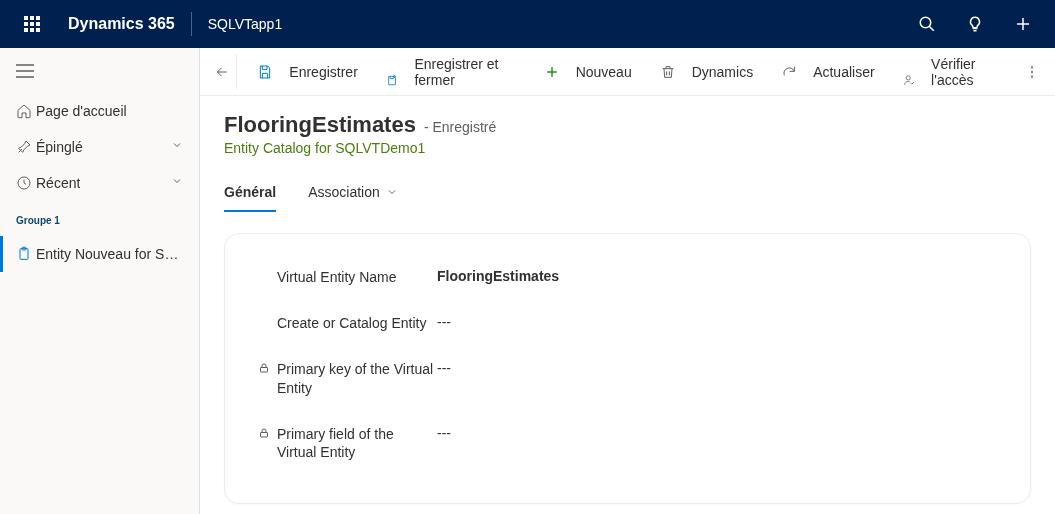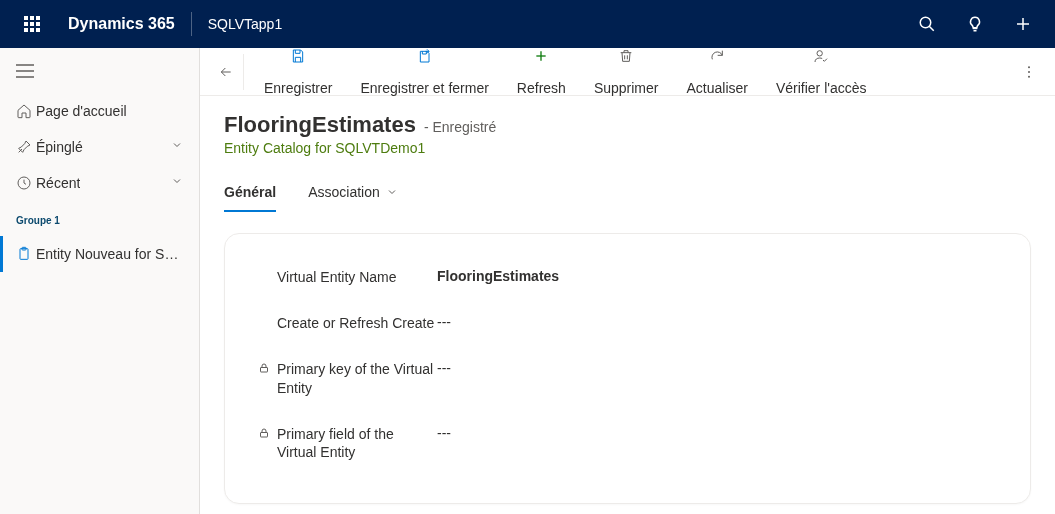--- a/index.html
+++ b/index.html
@@ -25,21 +25,21 @@
   .nav-item .chev { margin-left: auto; }
   .nav-group-title { padding: 14px 16px 10px; font-size: 10px; font-weight: 600; color: #0c4a6e; }
   .nav-item.active { border-left: 3px solid #0078d4; padding-left: 13px; font-weight: 400; }
   .nav-icon { width: 16px; height: 16px; flex-shrink: 0; }
   .nav-label { white-space: nowrap; overflow: hidden; text-overflow: ellipsis; }
   
   .main { flex: 1; display: flex; flex-direction: column; background: #fff; overflow: hidden; }
   
   .cmdbar { height: 48px; display: flex; align-items: center; padding: 0 8px; gap: 4px; border-bottom: 1px solid #edebe9; }
   .cmd-back { width: 36px; height: 36px; display: flex; align-items: center; justify-content: center; cursor: pointer; border-right: 1px solid #edebe9; margin-right: 4px; }
-  .cmd-btn { display: flex; align-items: center; gap: 16px; padding: 8px 12px; cursor: pointer; border-radius: 2px; font-size: 14px; flex-direction: column; }
+  .cmd-btn { display: flex; align-items: flex-end; gap: 16px; padding: 8px 12px; cursor: pointer; border-radius: 2px; font-size: 14px; }
   .cmd-btn svg { width: 16px; height: 16px; }
   .cmd-overflow { margin-left: auto; width: 36px; height: 36px; display: flex; align-items: center; justify-content: center; cursor: pointer; }
   
   .page { padding: 16px 24px; flex: 1; overflow: auto; }
   .page-title-row { display: flex; align-items: baseline; gap: 8px; }
   .page-title { font-size: 22px; font-weight: 600; }
   .page-status { font-size: 14px; color: #605e5c; }
   .page-subtitle { font-size: 14px; color: #4d7c0f; margin-top: 2px; }
   
   .tabs { display: flex; gap: 32px; margin-top: 20px; border-bottom: 1px solid transparent; }
@@ -159,27 +159,27 @@
             <path d="M8 5v4h6V5"></path>
             <path d="M15 2l3 3-3 3M18 5h-5"></path>
           </svg>
         <span>Enregistrer et fermer</span>
       </div>
       <div class="cmd-btn">
         <svg viewBox="0 0 24 24" fill="none" stroke="#107c10" stroke-width="2">
             <line x1="12" y1="5" x2="12" y2="19"></line>
             <line x1="5" y1="12" x2="19" y2="12"></line>
           </svg>
-        <span>Refresh</span>
+        <span>Nouveau</span>
       </div>
       <div class="cmd-btn">
         <svg viewBox="0 0 24 24" fill="none" stroke="#605e5c" stroke-width="1.5">
             <path d="M4 7h16M9 7V4h6v3M6 7l1 13h10l1-13M10 11v6M14 11v6"></path>
           </svg>
-        <span>Supprimer</span>
+        <span>Dynamics</span>
       </div>
       <div class="cmd-btn">
         <svg viewBox="0 0 24 24" fill="none" stroke="#605e5c" stroke-width="1.5">
             <path d="M20 11A8 8 0 1 0 5 17"></path>
             <path d="M20 4v7h-7"></path>
           </svg>
         <span>Actualiser</span>
       </div>
       <div class="cmd-btn">
         <svg viewBox="0 0 24 24" fill="none" stroke="#605e5c" stroke-width="1.5">
@@ -221,21 +221,21 @@
         <div class="field-row">
           <div class="field-label-col">
             <span class="lock-slot"></span>
             <span class="field-label-text">Virtual Entity Name</span>
           </div>
           <div class="field-value-col">FlooringEstimates</div>
         </div>
         <div class="field-row">
           <div class="field-label-col">
             <span class="lock-slot"></span>
-            <span class="field-label-text">Create or Refresh Create</span>
+            <span class="field-label-text">Create or Catalog Entity</span>
           </div>
           <div class="field-value-col muted">---</div>
         </div>
         <div class="field-row">
           <div class="field-label-col">
             <span class="lock-slot">
               <svg width="12" height="12" viewBox="0 0 24 24" fill="none" stroke="#605e5c" stroke-width="2">
                   <rect x="5" y="11" width="14" height="9" rx="1"></rect>
                   <path d="M8 11V8a4 4 0 0 1 8 0v3"></path>
                 </svg>

